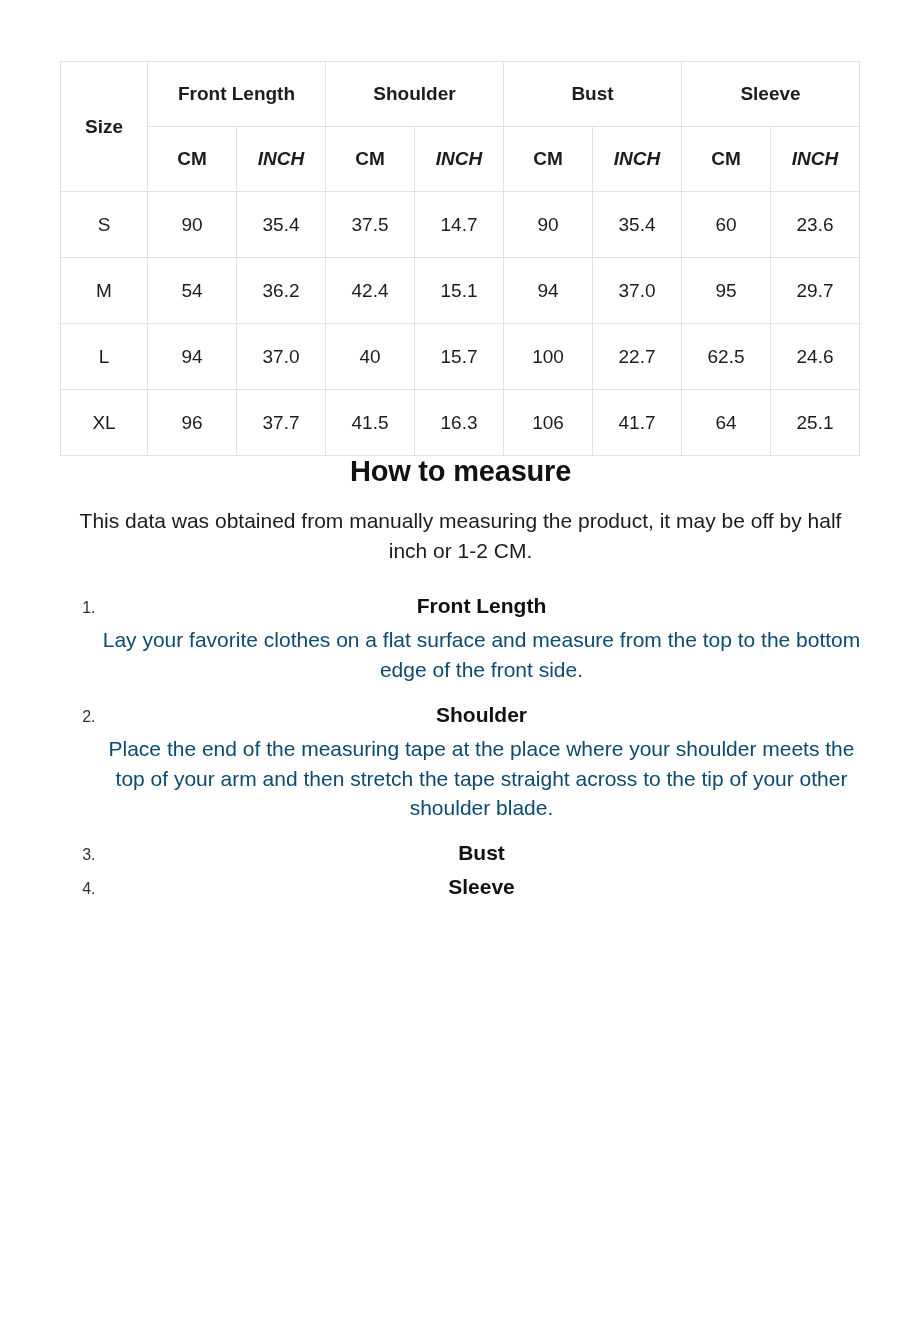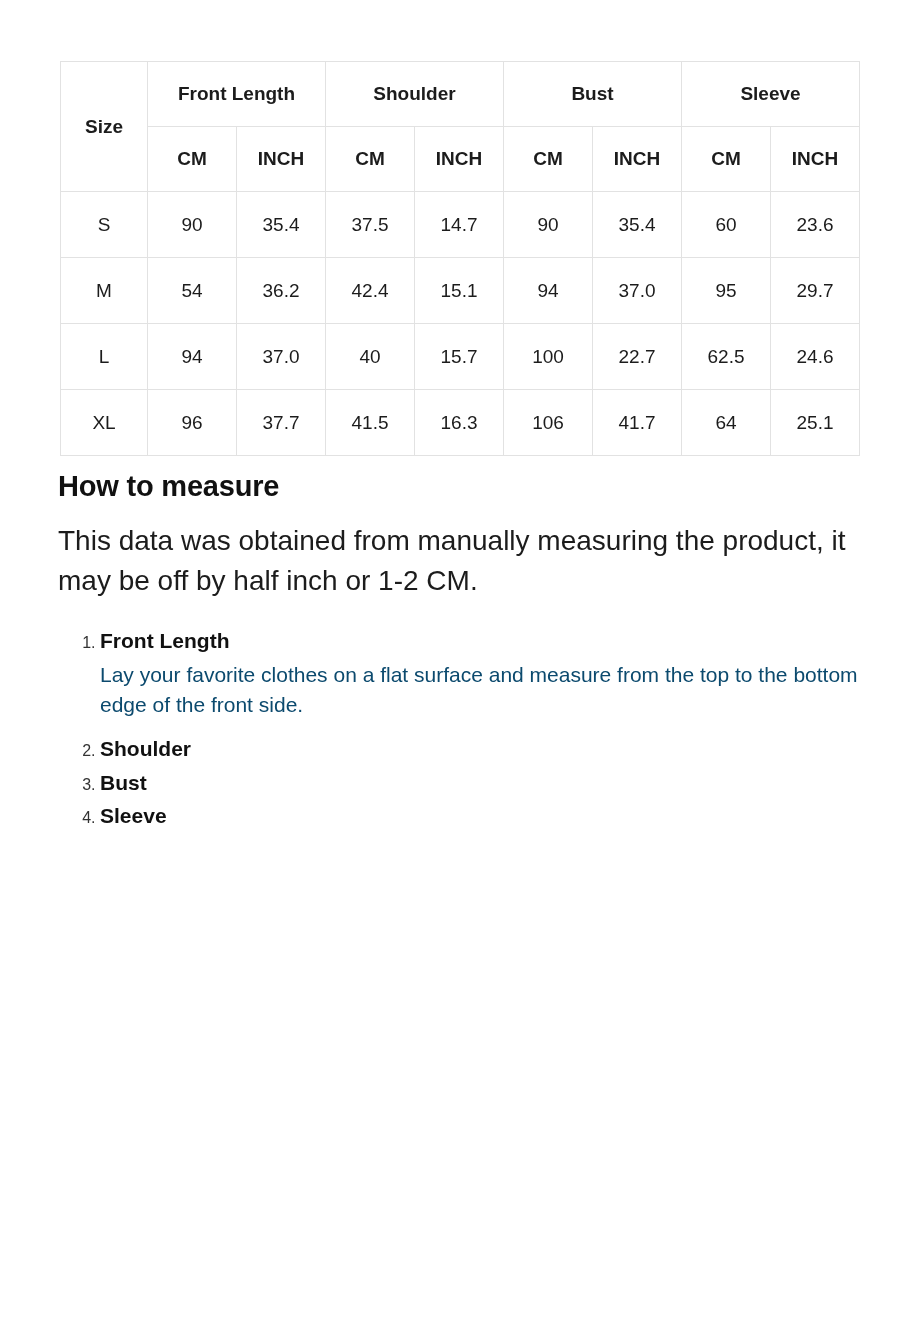--- a/index.html
+++ b/index.html
@@ -55,38 +55,39 @@
   .th-unit {
     height: 62px;
     font-size: 17px;
   }
   table.size-table td {
     height: 63px;
     font-weight: normal;
     font-size: 19px;
   }
   .col-cm { width: 84px; }
-  .col-inch { width: 95px; }
+  .col-inch { width: 95px; font-style: italic; }
 
   
   .content {
     position: absolute;
     left: 58px;
-    top: 470px;
+    top: 455px;
     width: 805px;
+    text-align: center;
   }
   h2.section-title {
     font-size: 29px;
     font-weight: bold;
     margin: 0 0 18px 0;
     letter-spacing: -0.2px;
     color: #111111;
   }
   p.intro {
-    font-size: 28px;
+    font-size: 21px;
     line-height: 1.42;
     margin: 0 0 26px 0;
     color: #1c1c1c;
   }
   ol.steps {
     margin: 0;
     padding-left: 42px;
     list-style-position: outside;
   }
   ol.steps > li {
@@ -193,20 +194,21 @@
     <h2 class="section-title">How to measure</h2>
     <p class="intro">This data was obtained from manually measuring the product, it may be off by half inch or 1-2 CM.</p>
 
     <ol class="steps">
       <li>
         <span class="step-title">Front Length</span>
         <span class="step-body">Lay your favorite clothes on a flat surface and measure from the top to the bottom edge of the front side.</span>
       </li>
       <li>
         <span class="step-title">Shoulder</span>
+        <span class="step-body">Place the end of the measuring tape at the place where your shoulder meets the top of your arm and then stretch the tape straight across to the tip of your other shoulder blade.</span>
       </li>
       <li>
         <span class="step-title">Bust</span>
       </li>
       <li>
         <span class="step-title">Sleeve</span>
       </li>
     </ol>
   </div>
 

